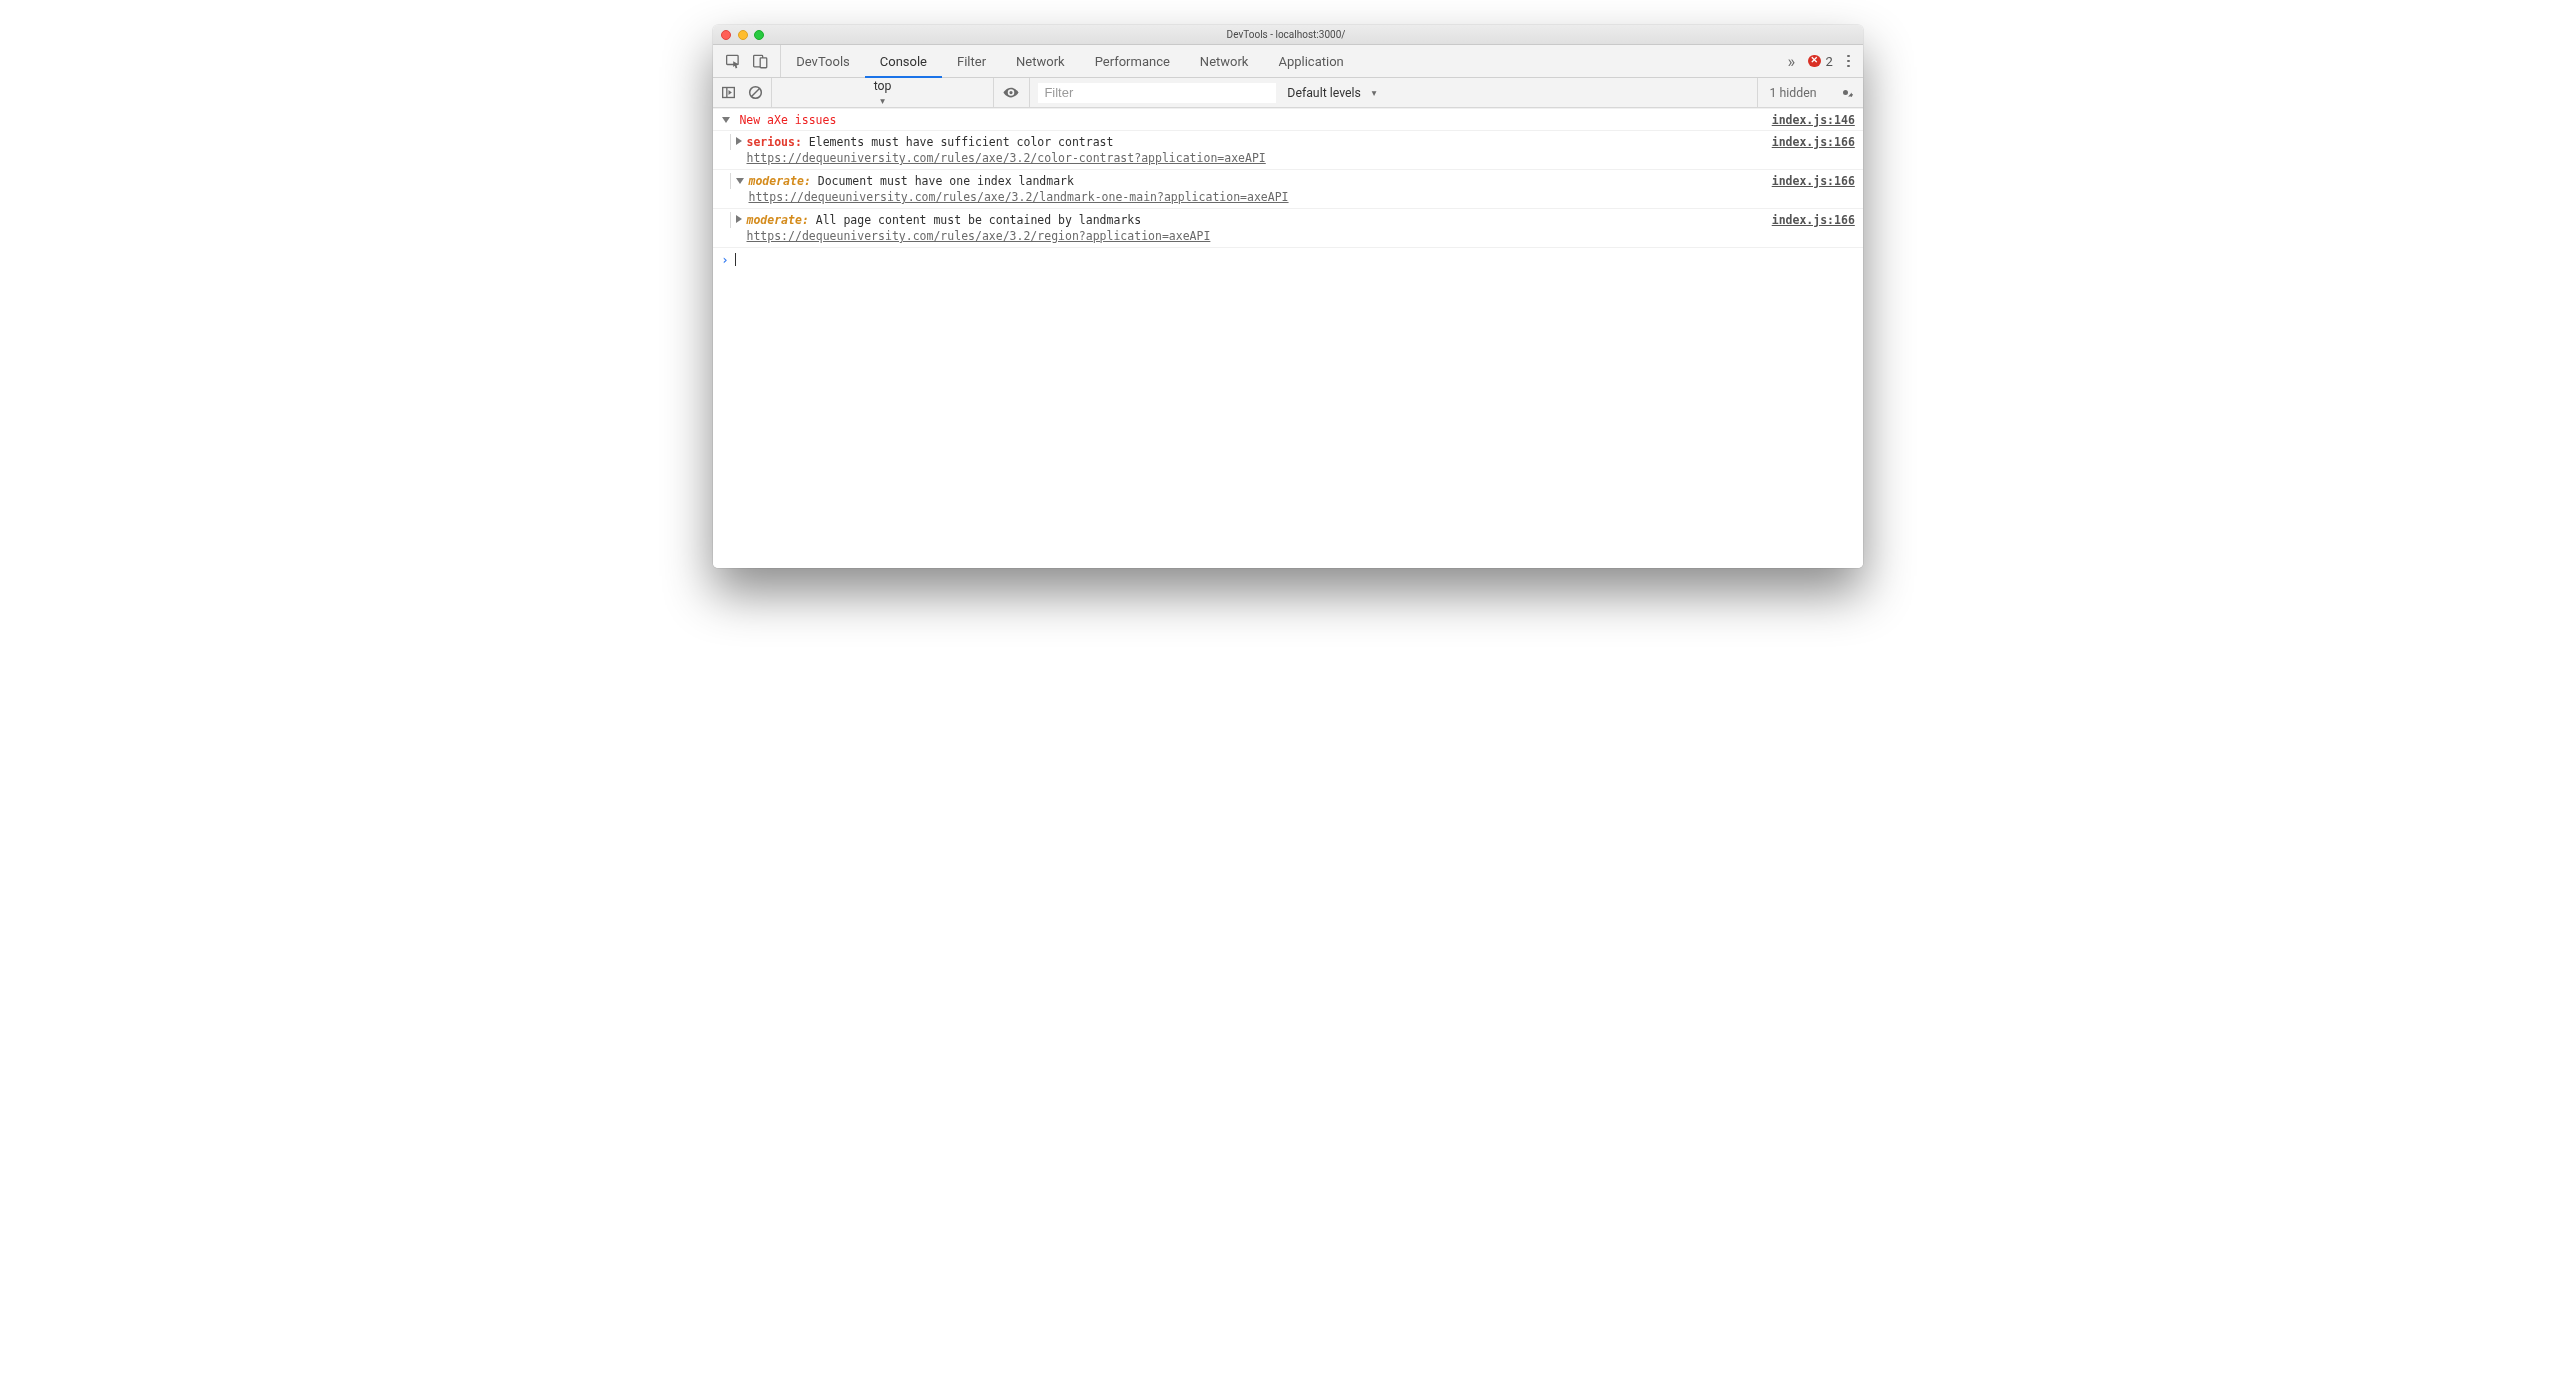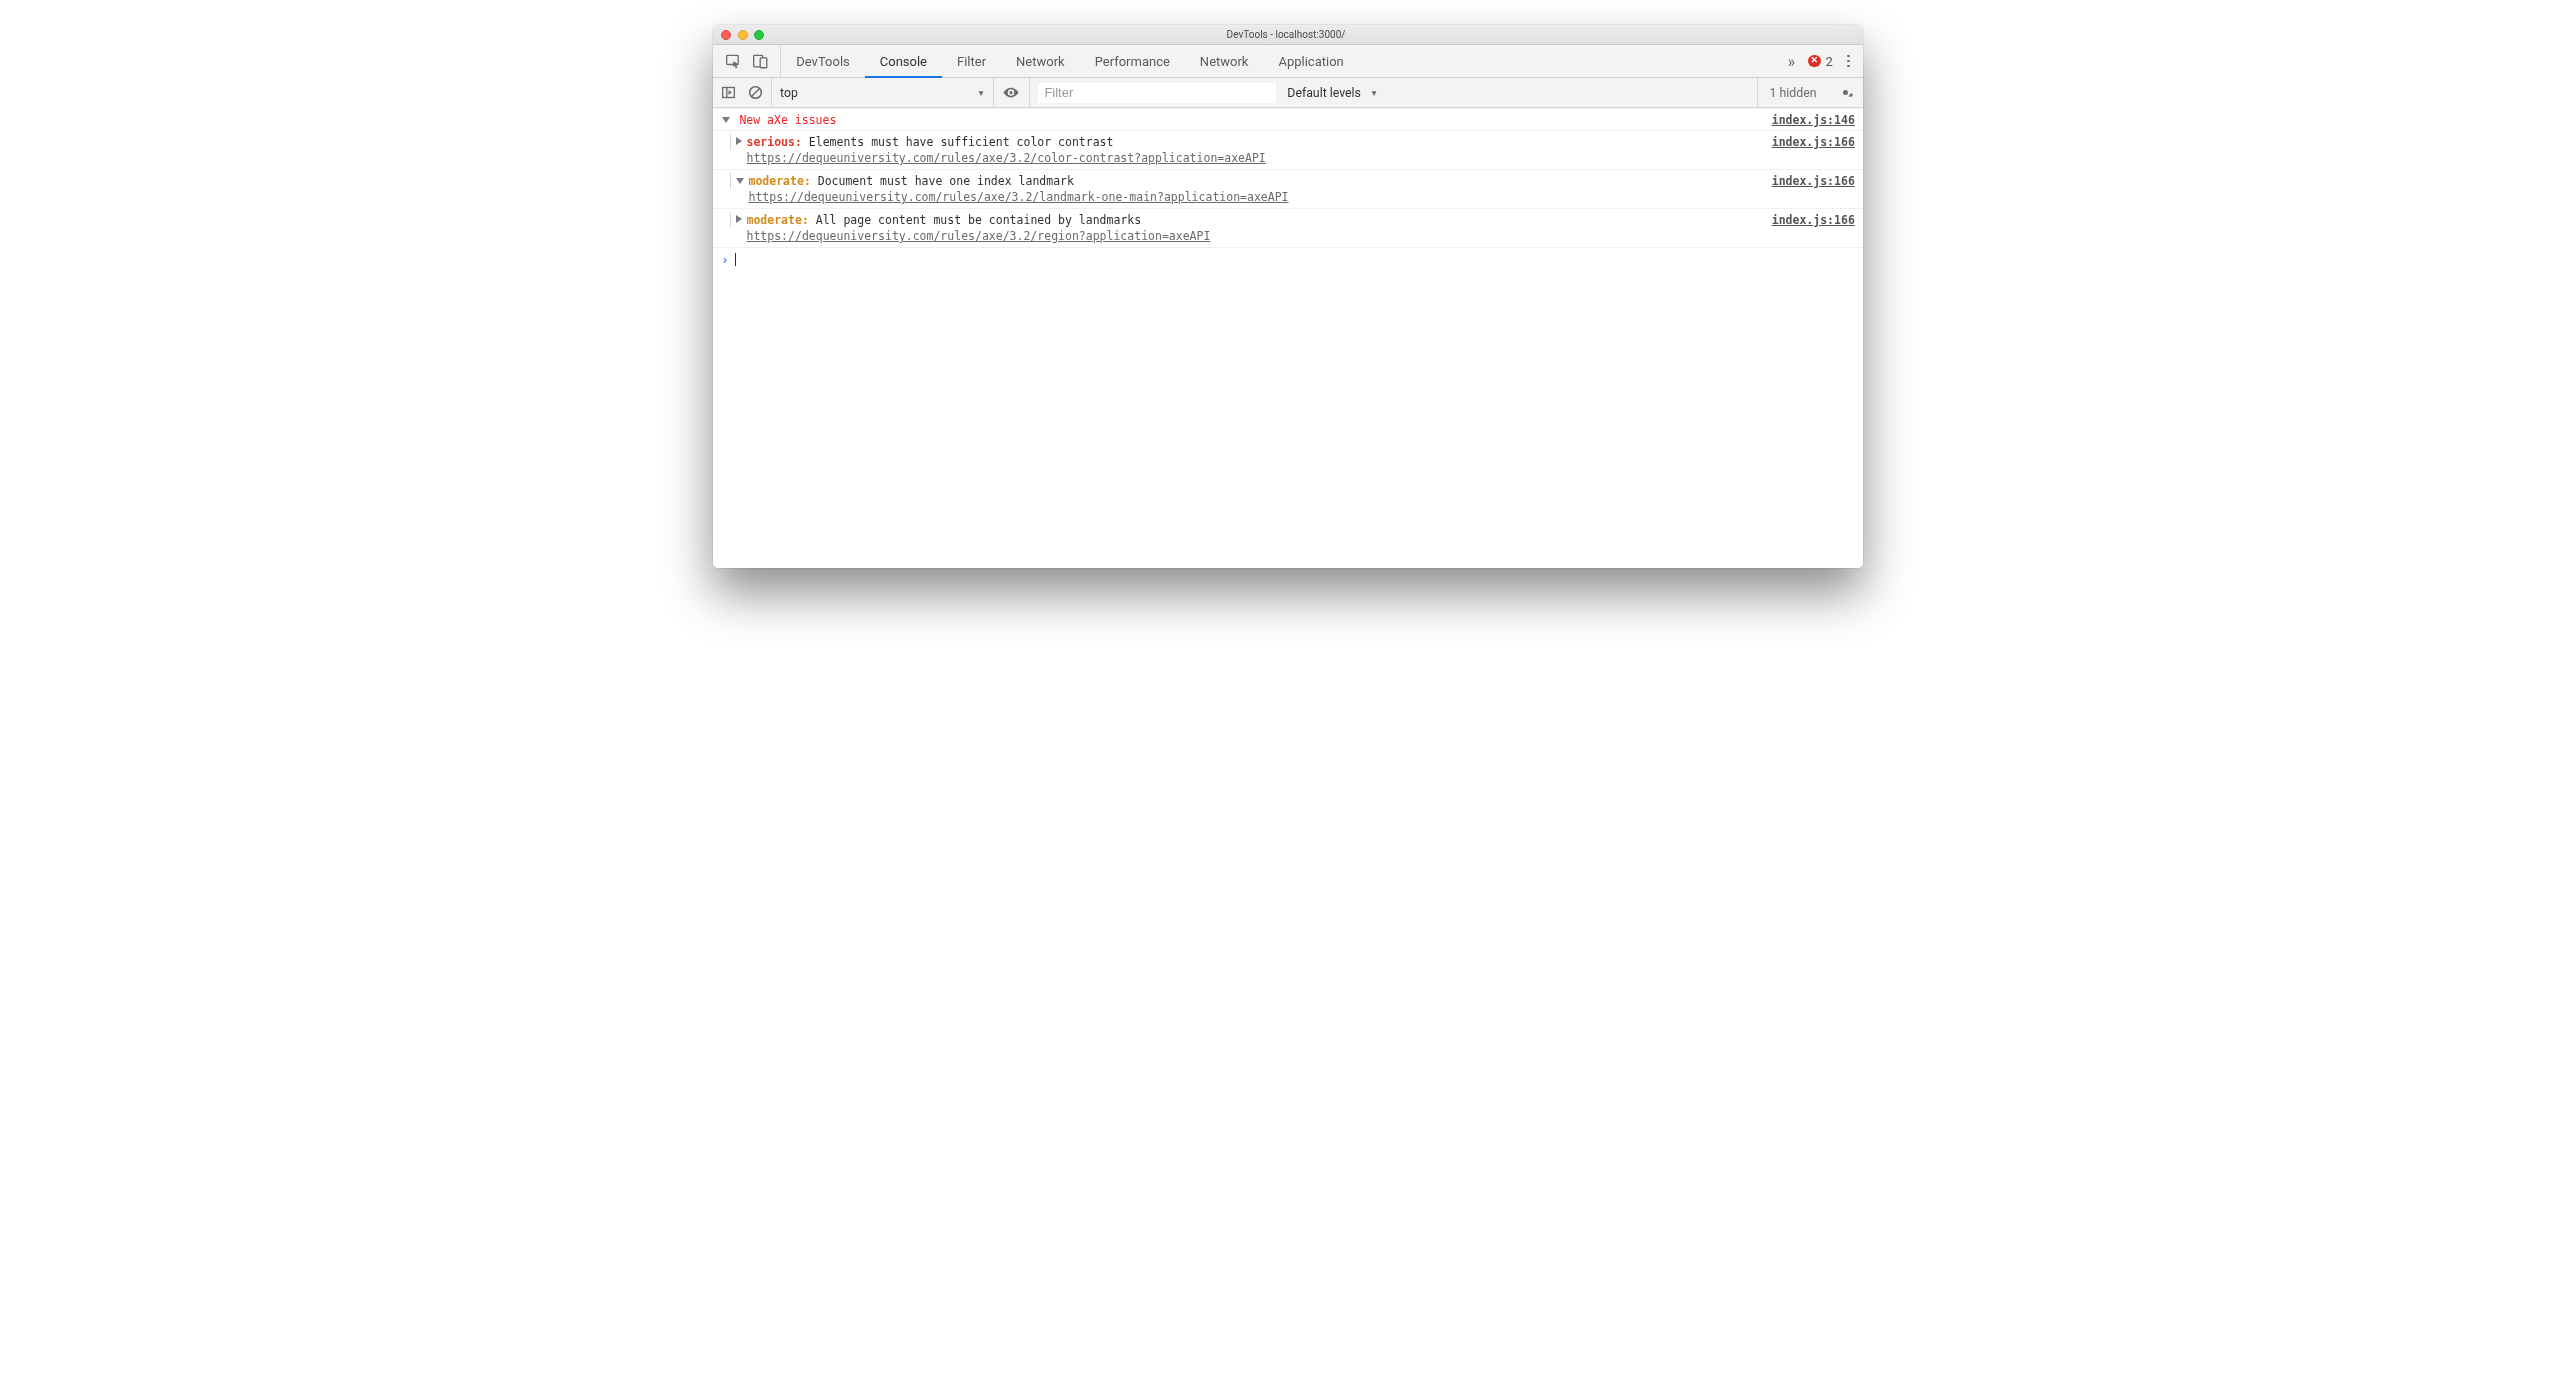--- a/index.html
+++ b/index.html
@@ -131,20 +131,21 @@
     gap: 11.5px;
     border-right: 0.8px solid #d7d7d7;
   }
   .context-select {
     display: flex;
     align-items: center;
     gap: 3.3px;
     min-width: 205px;
     justify-content: space-between;
     color: #333;
+    flex-direction: column;
   }
   .tri-down { font-size: 8.2px; color: #6b6b6b; }
   .filter-input {
     border: none;
     background: #fff;
     height: 20px;
     padding: 0 6.6px;
     font-size: 13px;
     color: #333;
     width: 238px;
@@ -201,21 +202,21 @@
   .src {
     color: #545454;
     text-decoration: underline;
     white-space: nowrap;
     padding-left: 16.4px;
     font-weight: 600;
     line-height: 16.4px;
   }
   .group-title { color: #ee2020; }
   .sev-serious { color: #e23b2e; font-weight: 600; }
-  .sev-moderate { color: #d48b1c; font-weight: 600; }
+  .sev-moderate { color: #d48b1c; font-weight: 600; font-style: italic; }
   .msg a, .url {
     color: #6a6a6a;
     text-decoration: underline;
   }
   .caret { display:inline-block; width:0;height:0; border-style:solid; }
   .caret.down { border-width: 6.6px 4.5px 0 4.5px; border-color: #7a7a7a transparent transparent; }
   .caret.right { border-width: 4.5px 0 4.5px 6.6px; border-color: transparent transparent transparent #7a7a7a; }
   .prompt-row {
     display: flex;
     align-items: center;

